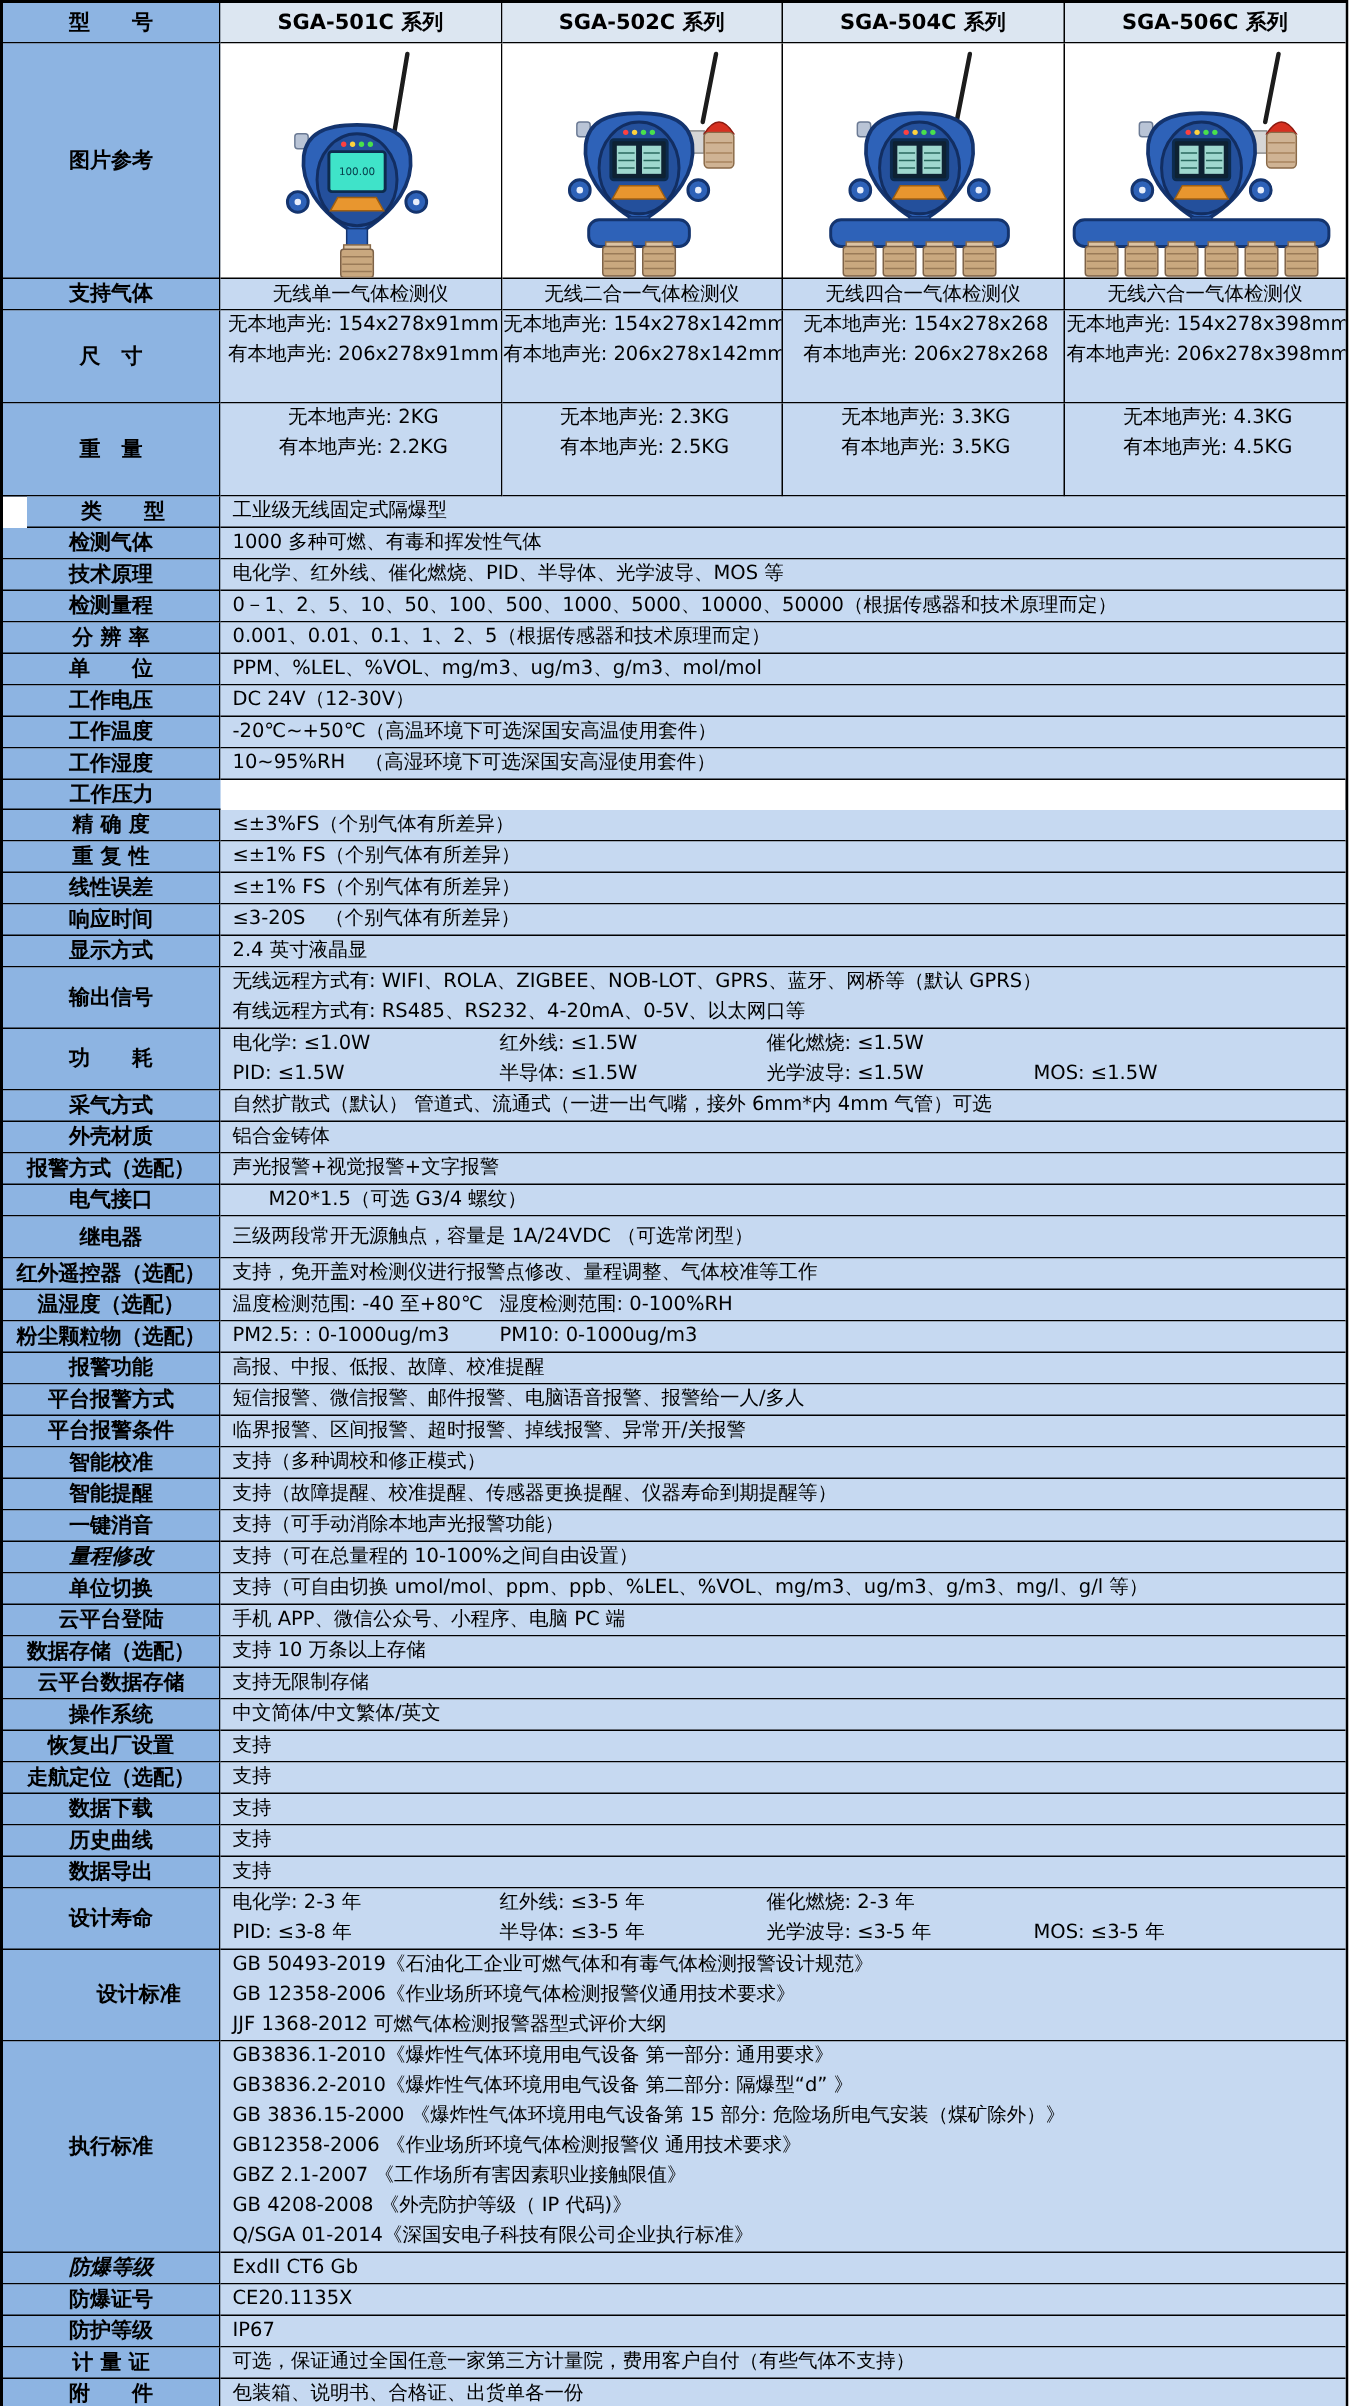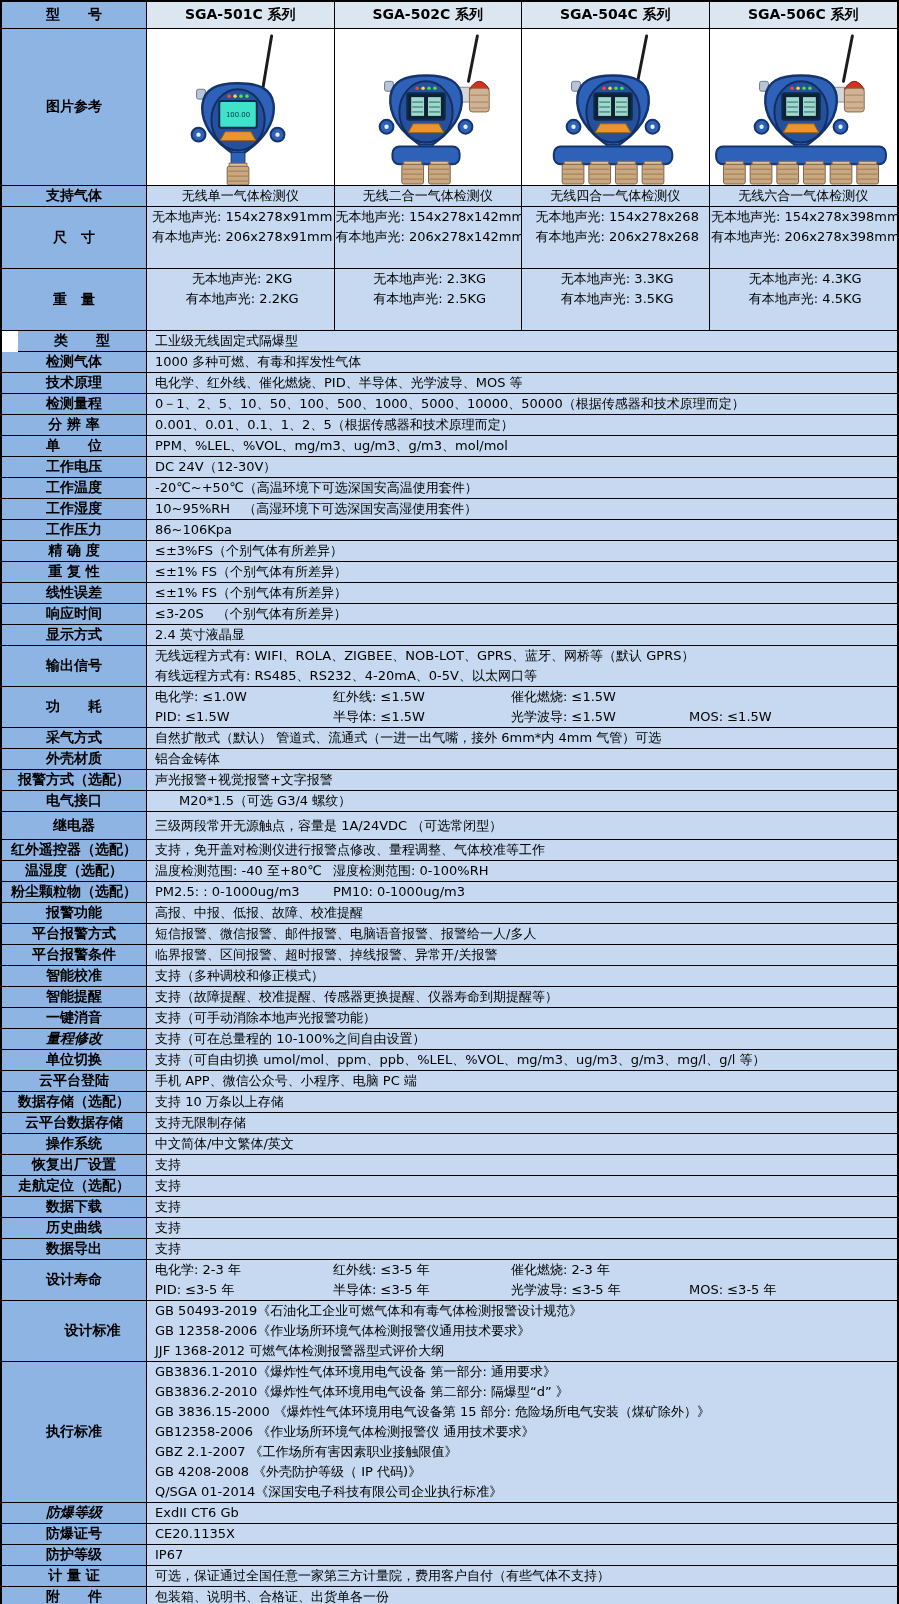--- a/index.html
+++ b/index.html
@@ -322,23 +322,20 @@
         </div>
       </div>
       <div class="r spec">
         <div class="c lab" style="min-height: 20px;">工作湿度</div>
         <div class="c val stack" style="min-height: 20px;">
           <div class="line"><span>10~95%RH　（高湿环境下可选深国安高湿使用套件）</span></div>
         </div>
       </div>
       <div class="r spec">
         <div class="c lab" style="min-height: 20px;">工作压力</div>
-        <div class="c val stack" style="min-height: 20px;">
-          <div class="line"><span>86~106Kpa</span></div>
-        </div>
       </div>
       <div class="r spec">
         <div class="c lab" style="min-height: 20px;">精 确 度</div>
         <div class="c val stack" style="min-height: 20px;">
           <div class="line"><span>≤±3%FS（个别气体有所差异）</span></div>
         </div>
       </div>
       <div class="r spec">
         <div class="c lab" style="min-height: 20px;">重 复 性</div>
         <div class="c val stack" style="min-height: 20px;">
@@ -524,21 +521,21 @@
       <div class="r spec">
         <div class="c lab" style="min-height: 20px;">数据导出</div>
         <div class="c val stack" style="min-height: 20px;">
           <div class="line"><span>支持</span></div>
         </div>
       </div>
       <div class="r spec">
         <div class="c lab" style="min-height: 40px;">设计寿命</div>
         <div class="c val stack" style="min-height: 40px;">
           <div class="line"><span class="seg">电化学: 2-3 年</span><span class="seg">红外线: ≤3-5 年</span><span class="seg">催化燃烧: 2-3 年</span></div>
-          <div class="line"><span class="seg">PID: ≤3-5 年</span><span class="seg">半导体: ≤3-5 年</span><span class="seg">光学波导: ≤3-5 年</span><span class="seg">MOS: ≤3-5 年</span></div>
+          <div class="line"><span class="seg">PID: ≤3-8 年</span><span class="seg">半导体: ≤3-5 年</span><span class="seg">光学波导: ≤3-5 年</span><span class="seg">MOS: ≤3-5 年</span></div>
         </div>
       </div>
       <div class="r spec">
         <div class="c lab" style="min-height: 60px; padding-left: 39px;">设计标准</div>
         <div class="c val stack" style="min-height: 60px;">
           <div class="line"><span>GB 50493-2019《石油化工企业可燃气体和有毒气体检测报警设计规范》</span></div>
           <div class="line"><span>GB 12358-2006《作业场所环境气体检测报警仪通用技术要求》</span></div>
           <div class="line"><span>JJF 1368-2012 可燃气体检测报警器型式评价大纲</span></div>
         </div>
       </div>

